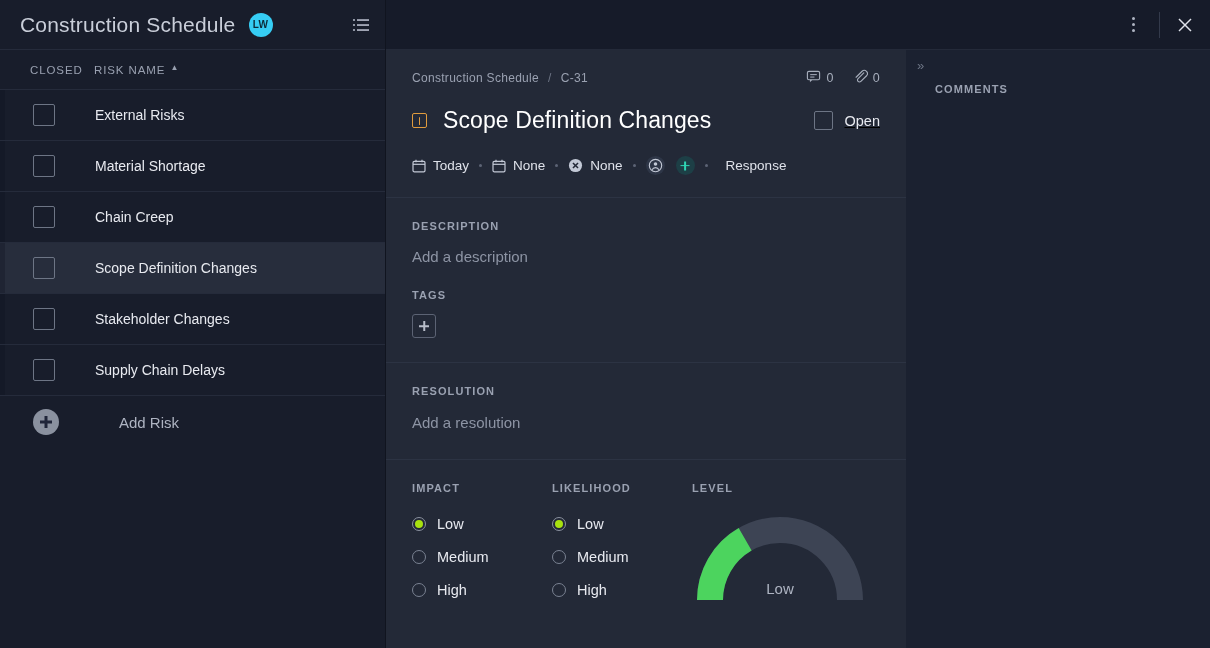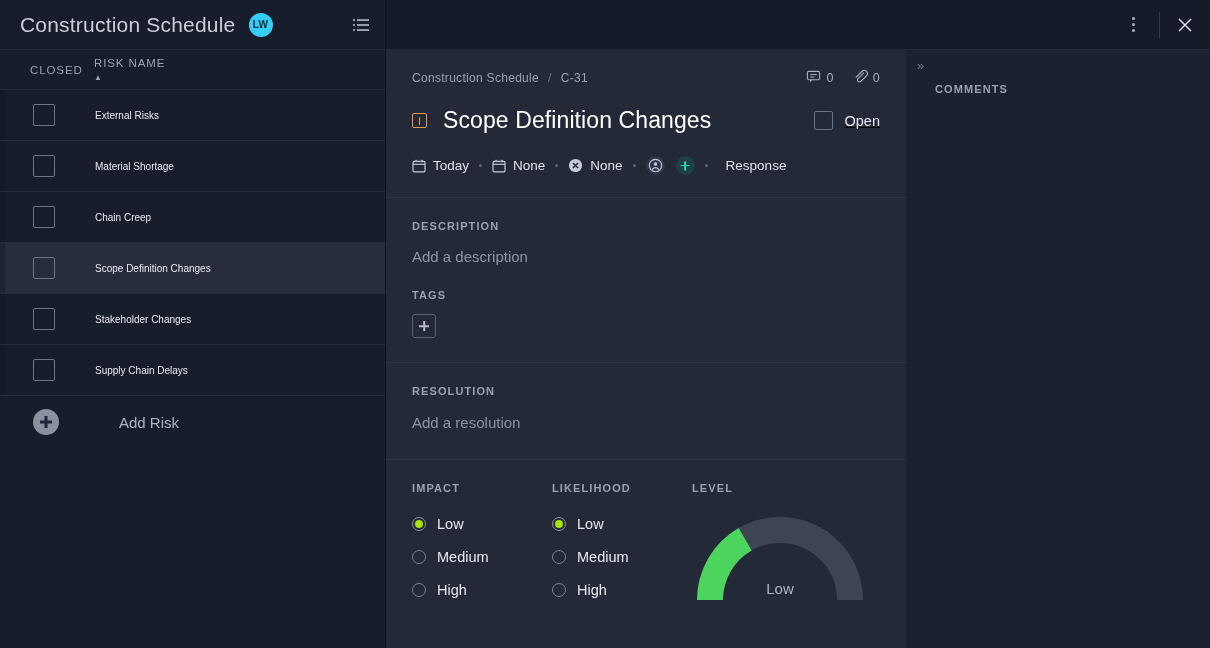--- a/index.html
+++ b/index.html
@@ -40,42 +40,42 @@
   .sb-header-spacer { flex: 1; }
   .list-icon { width: 20px; height: 20px; display: block; cursor: pointer; }
 
   .sb-colheader {
     height: 40px; flex: 0 0 40px;
     display: flex; align-items: center;
     border-bottom: 1px solid #252b3b;
     font-size: 11.5px; color: #99a0b0; letter-spacing: .9px;
   }
   .col-closed { width: 94px; padding-left: 30px; }
-  .col-riskname { display: flex; align-items: flex-start; gap: 5px; flex-direction: column; }
+  .col-riskname { display: flex; align-items: flex-start; gap: 5px; }
   .sort-caret { font-size: 8px; color: #99a0b0; position: relative; top: -1px; }
 
   .risk-row {
     height: 51px; flex: 0 0 51px;
     display: flex; align-items: center;
     border-bottom: 1px solid #252b3b;
     position: relative; cursor: pointer;
   }
   .risk-row::before {
     content: ""; position: absolute; left: 0; top: 0;
     width: 5px; height: 100%; background: #141927;
   }
   .risk-row.selected { background: #272d3c; }
   .risk-row.selected::before { background: #1f2433; }
   .risk-check {
     width: 22px; height: 22px;
     border: 1px solid #6d7585; border-radius: 2px;
     margin-left: 33px; background: transparent; cursor: pointer;
   }
   .risk-label {
-    margin-left: 40px; font-size: 10px; color: #e8eaf0; font-weight: 400;
+    margin-left: 40px; font-size: 14px; color: #e8eaf0; font-weight: 400;
   }
 
   .add-risk-row {
     height: 52px; flex: 0 0 52px;
     display: flex; align-items: center; padding-left: 33px;
     cursor: pointer;
     gap: 46px;
   }
   .plus-circle {
     width: 26px; height: 26px; border-radius: 50%;

